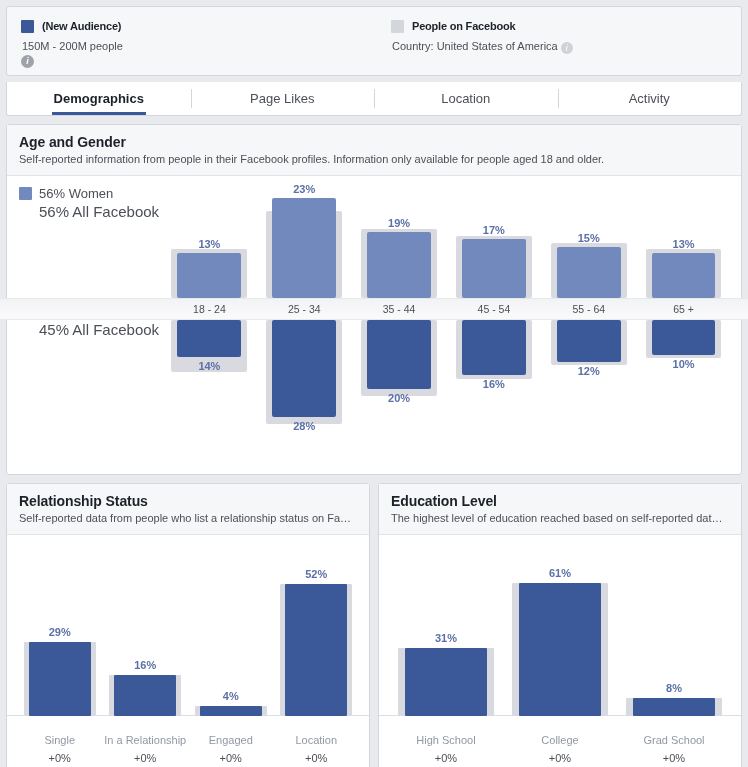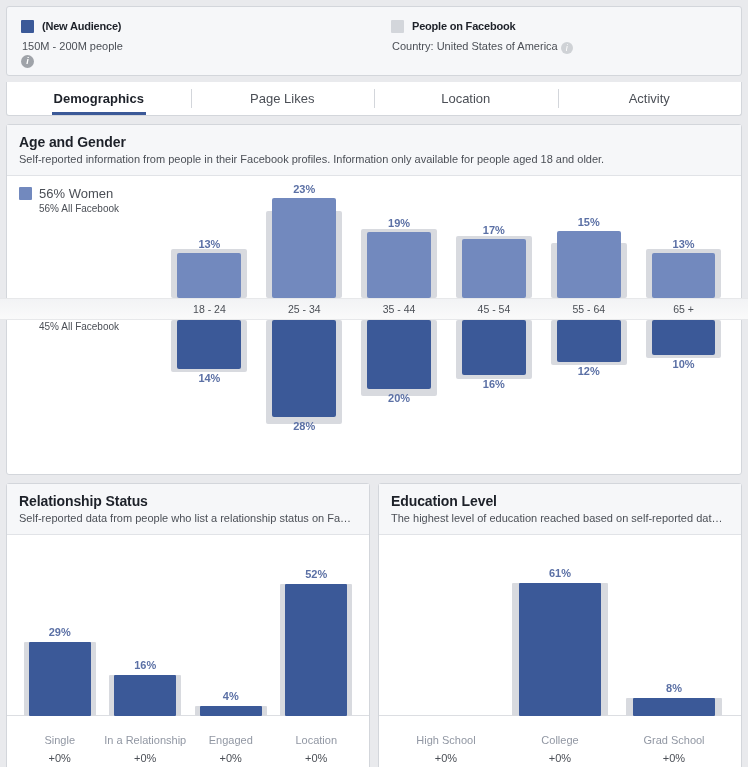--- a/index.html
+++ b/index.html
@@ -167,21 +167,21 @@
   .legend-row1 {
     display: flex;
     align-items: center;
     gap: 7px;
     color: #4b4f56;
     font-size: 13px;
   }
   .legend-row2 {
     margin-left: 20px;
     margin-top: 2px;
-    font-size: 10px;
+    font-size: 15px;
     color: #4b4f56;
   }
   .sw-women { background: #7289be; }
   .sw-men   { background: #3b5998; }
 
   .ag-plot {
     position: absolute;
     left: 155px;
     right: 10px;
     top: 0;
@@ -414,21 +414,21 @@
                 <div class="bar-gray top" style="height:49px"></div>
                 <div class="bar-color top" style="height:45px">
                   <span class="bar-val top">13%</span>
                 </div>
               </div>
             </div>
             <div class="axis-label">18 - 24</div>
             <div class="half-bot">
               <div class="bar-wrap bot">
                 <div class="bar-gray bot" style="height:52px"></div>
-                <div class="bar-color bot" style="height:49px">
+                <div class="bar-color bot" style="height:37px">
                   <span class="bar-val bot">14%</span>
                 </div>
               </div>
             </div>
           </div>
           <div class="ag-col">
             <div class="half-top">
               <div class="bar-wrap top">
                 <div class="bar-gray top" style="height:87px"></div>
                 <div class="bar-color top" style="height:100px">
@@ -481,21 +481,21 @@
                 <div class="bar-color bot" style="height:55px">
                   <span class="bar-val bot">16%</span>
                 </div>
               </div>
             </div>
           </div>
           <div class="ag-col">
             <div class="half-top">
               <div class="bar-wrap top">
                 <div class="bar-gray top" style="height:55px"></div>
-                <div class="bar-color top" style="height:67px">
+                <div class="bar-color top" style="height:51px">
                   <span class="bar-val top">15%</span>
                 </div>
               </div>
             </div>
             <div class="axis-label">55 - 64</div>
             <div class="half-bot">
               <div class="bar-wrap bot">
                 <div class="bar-gray bot" style="height:45px"></div>
                 <div class="bar-color bot" style="height:42px">
                   <span class="bar-val bot">12%</span>
@@ -583,20 +583,26 @@
 
   <div class="section">
     <div class="sec-head">
       <div class="sec-title">Education Level</div>
       <div class="sec-desc">The highest level of education reached based on self-reported dat…</div>
     </div>
     <div class="mini-body">
       <div class="mini-axis"></div>
       <div class="mini-cols" id="edu-cols">
           <div class="mini-col">
+            <div class="mini-plot">
+              <div class="mini-gray" style="height:68px"></div>
+              <div class="mini-color" style="height:68px">
+                <span class="mini-val">31%</span>
+              </div>
+            </div>
             <div class="mini-labels">High School</div>
             <div class="mini-delta">+0%</div>
           </div>
           <div class="mini-col">
             <div class="mini-plot">
               <div class="mini-gray" style="height:133px"></div>
               <div class="mini-color" style="height:133px">
                 <span class="mini-val">61%</span>
               </div>
             </div>

